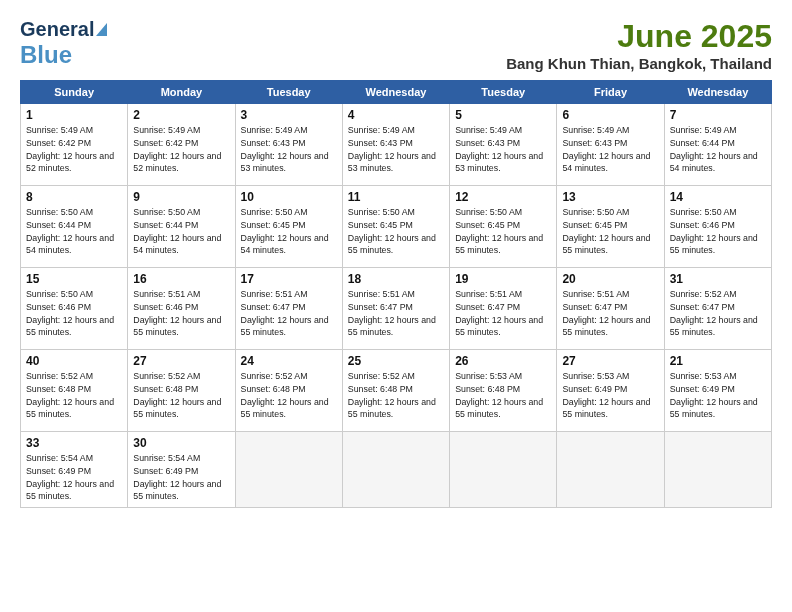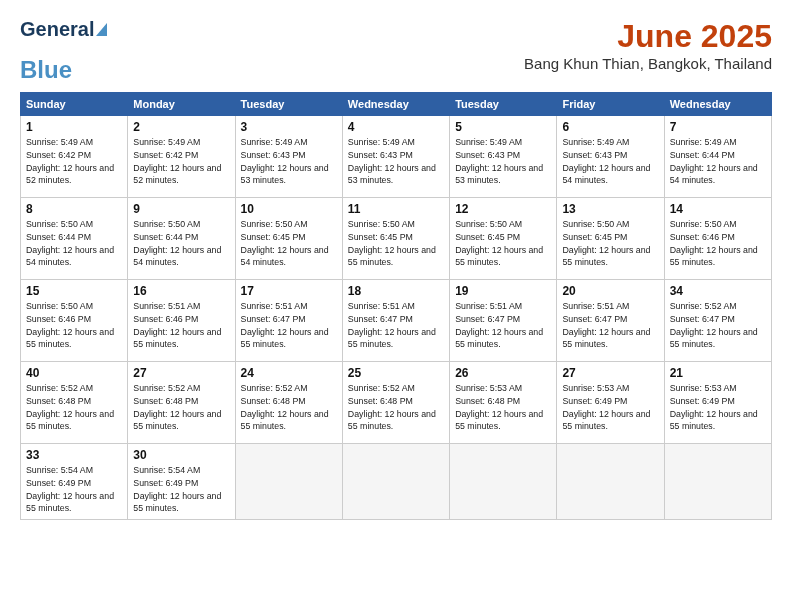--- a/index.html
+++ b/index.html
@@ -19,48 +19,47 @@
     .header {
       display: flex;
       justify-content: space-between;
       align-items: flex-start;
       margin-bottom: 8px;
     }
     .logo {
       display: flex;
       flex-direction: column;
       align-items: flex-start;
-      gap: 15px;
     }
     .logo-line {
       display: flex;
       align-items: center;
     }
     .title-block {
       text-align: right;
     }
     .title-block h1 {
       font-size: 32px;
       font-weight: bold;
-      color: #c2410c;
+      color: #4d7c0f;
     }
     .title-block h2 {
       font-size: 15px;
-      font-weight: normal;
+      font-weight: bold;
       color: #333;
     }
     .calendar {
       width: 100%;
       border-collapse: collapse;
       font-size: 9.5px;
     }
     .calendar th {
       background: #2e5fa3;
       color: #fff;
-      text-align: left;
+      text-align: center;
       padding: 5px 5px;
       font-size: 11px;
       font-weight: bold;
       border: 1px solid #2e5fa3;
     }
     .calendar td {
       border: 1px solid #ccc;
       vertical-align: top;
       padding: 4px 5px;
       width: 107px;
@@ -198,21 +197,21 @@
   </td>
           <td>
     <span class="day-num">19</span>
     <div class="day-info">Sunrise: 5:51 AM<br>Sunset: 6:47 PM<br>Daylight: 12 hours and 55 minutes.</div>
   </td>
           <td>
     <span class="day-num">20</span>
     <div class="day-info">Sunrise: 5:51 AM<br>Sunset: 6:47 PM<br>Daylight: 12 hours and 55 minutes.</div>
   </td>
           <td>
-    <span class="day-num">34</span>
+    <span class="day-num">31</span>
     <div class="day-info">Sunrise: 5:52 AM<br>Sunset: 6:47 PM<br>Daylight: 12 hours and 55 minutes.</div>
   </td>
         </tr>
         <tr>
           <td>
     <span class="day-num">40</span>
     <div class="day-info">Sunrise: 5:52 AM<br>Sunset: 6:48 PM<br>Daylight: 12 hours and 55 minutes.</div>
   </td>
           <td>
     <span class="day-num">27</span>

